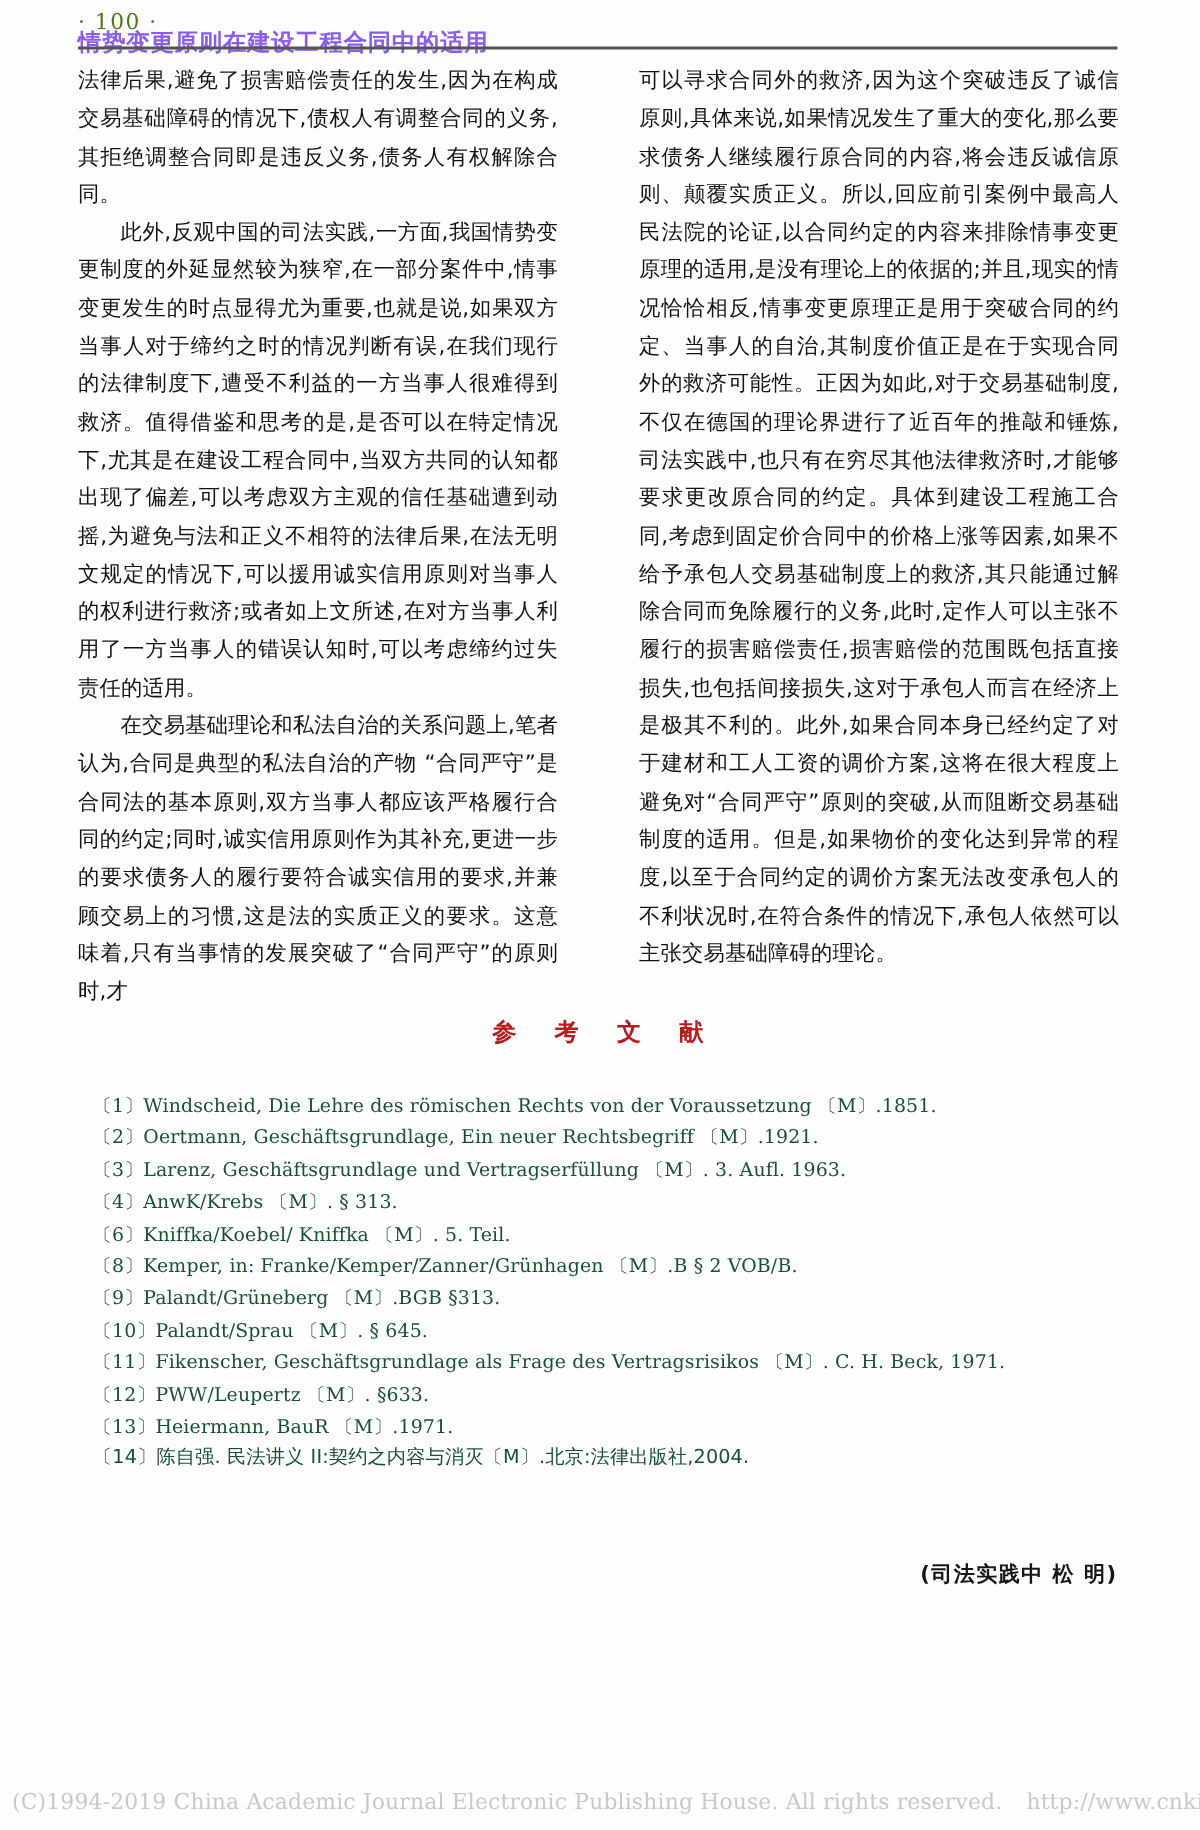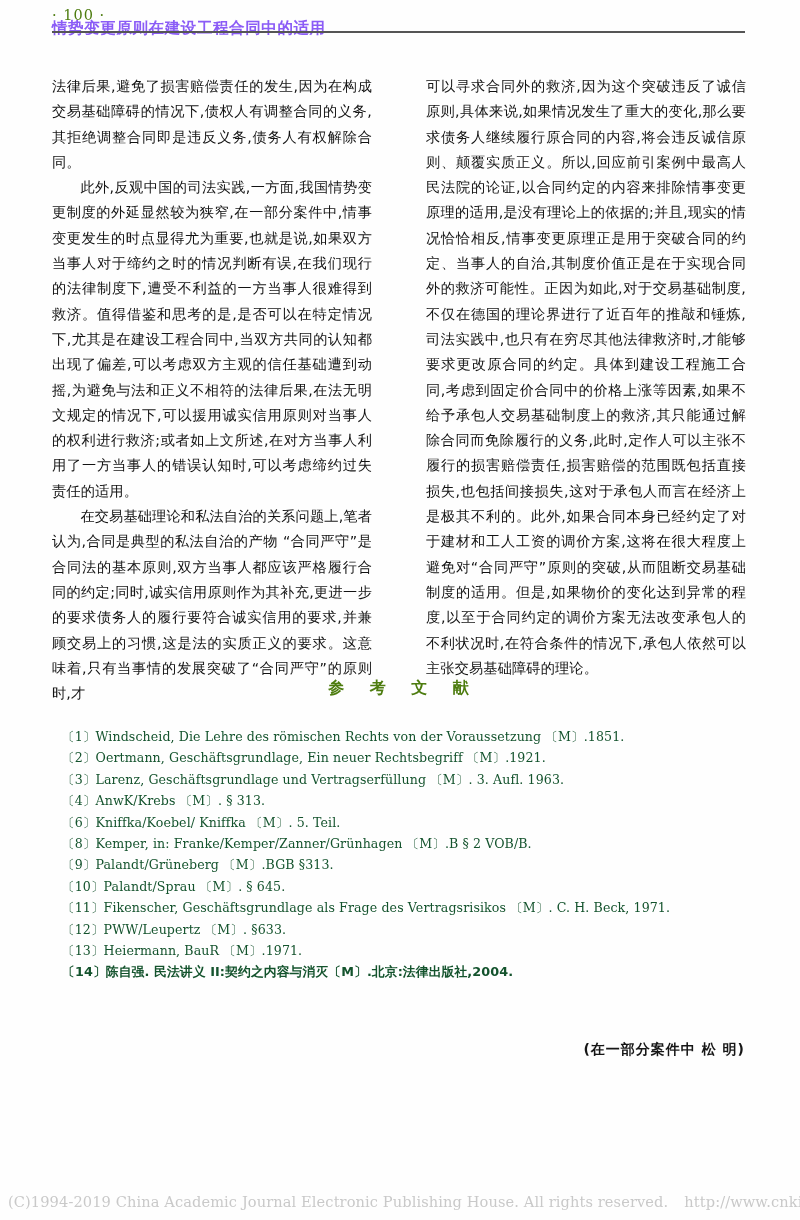--- a/index.html
+++ b/index.html
@@ -70,21 +70,20 @@
     position: absolute;
     left: 52px;
     top: 42px;
     width: 694px;
     height: 590px;
   }
   .col {
     position: absolute;
     top: 0;
     width: 320px;
-    margin-top: 32px;
   }
   .col-left  { left: 0; }
   .col-right { left: 374px; }
 
   .col p {
     margin: 0;
     font-family: "DejaVu Sans", "Liberation Sans", sans-serif;
     font-size: 14.2px;
     line-height: 25.3px;
     color: #131313;
@@ -101,42 +100,42 @@
     position: absolute;
     left: 52px;
     top: 678px;
     width: 693px;
     text-align: center;
     font-family: "DejaVu Serif", "Liberation Serif", serif;
     font-weight: 700;
     font-size: 16px;
     letter-spacing: 10px;
     text-indent: 10px;
-    color: #4d7c0f;
+    color: #b91c1c;
   }
 
   .refs {
     position: absolute;
     left: 62px;
     top: 726px;
     width: 680px;
   }
   .ref-item {
     display: block;
     font-family: "DejaVu Serif", "Liberation Serif", serif;
     font-size: 12.6px;
     line-height: 21.4px;
     color: #14532d;
     white-space: nowrap;
     letter-spacing: 0.1px;
   }
   .ref-item.cjk {
     font-family: "DejaVu Sans", "Liberation Sans", sans-serif;
     font-size: 12.8px;
-    font-weight: 700;
+    font-weight: 400;
   }
 
   
   .editor-note {
     position: absolute;
     left: 430px;
     top: 1041px;
     width: 315px;
     text-align: right;
     font-family: "DejaVu Sans", "Liberation Sans", sans-serif;
@@ -192,19 +191,19 @@
       <div class="ref-item">〔6〕Kniffka/Koebel/ Kniffka 〔M〕. 5. Teil.</div>
       <div class="ref-item">〔8〕Kemper, in: Franke/Kemper/Zanner/Grünhagen 〔M〕.B § 2 VOB/B.</div>
       <div class="ref-item">〔9〕Palandt/Grüneberg 〔M〕.BGB §313.</div>
       <div class="ref-item">〔10〕Palandt/Sprau 〔M〕. § 645.</div>
       <div class="ref-item">〔11〕Fikenscher, Geschäftsgrundlage als Frage des Vertragsrisikos 〔M〕. C. H. Beck, 1971.</div>
       <div class="ref-item">〔12〕PWW/Leupertz 〔M〕. §633.</div>
       <div class="ref-item">〔13〕Heiermann, BauR 〔M〕.1971.</div>
       <div class="ref-item cjk">〔14〕陈自强. 民法讲义 II:契约之内容与消灭〔M〕.北京:法律出版社,2004.</div>
     </div>
 
-  <div class="editor-note">(在一部分案件中  松  明)</div>
+  <div class="editor-note">(司法实践中  松  明)</div>
 
   <div class="footer">
     <span>(C)1994-2019 China Academic Journal Electronic Publishing House. All rights reserved.</span><span class="url">http://www.cnki.net</span>
   </div>
 
 </div>
 
 </body></html>

